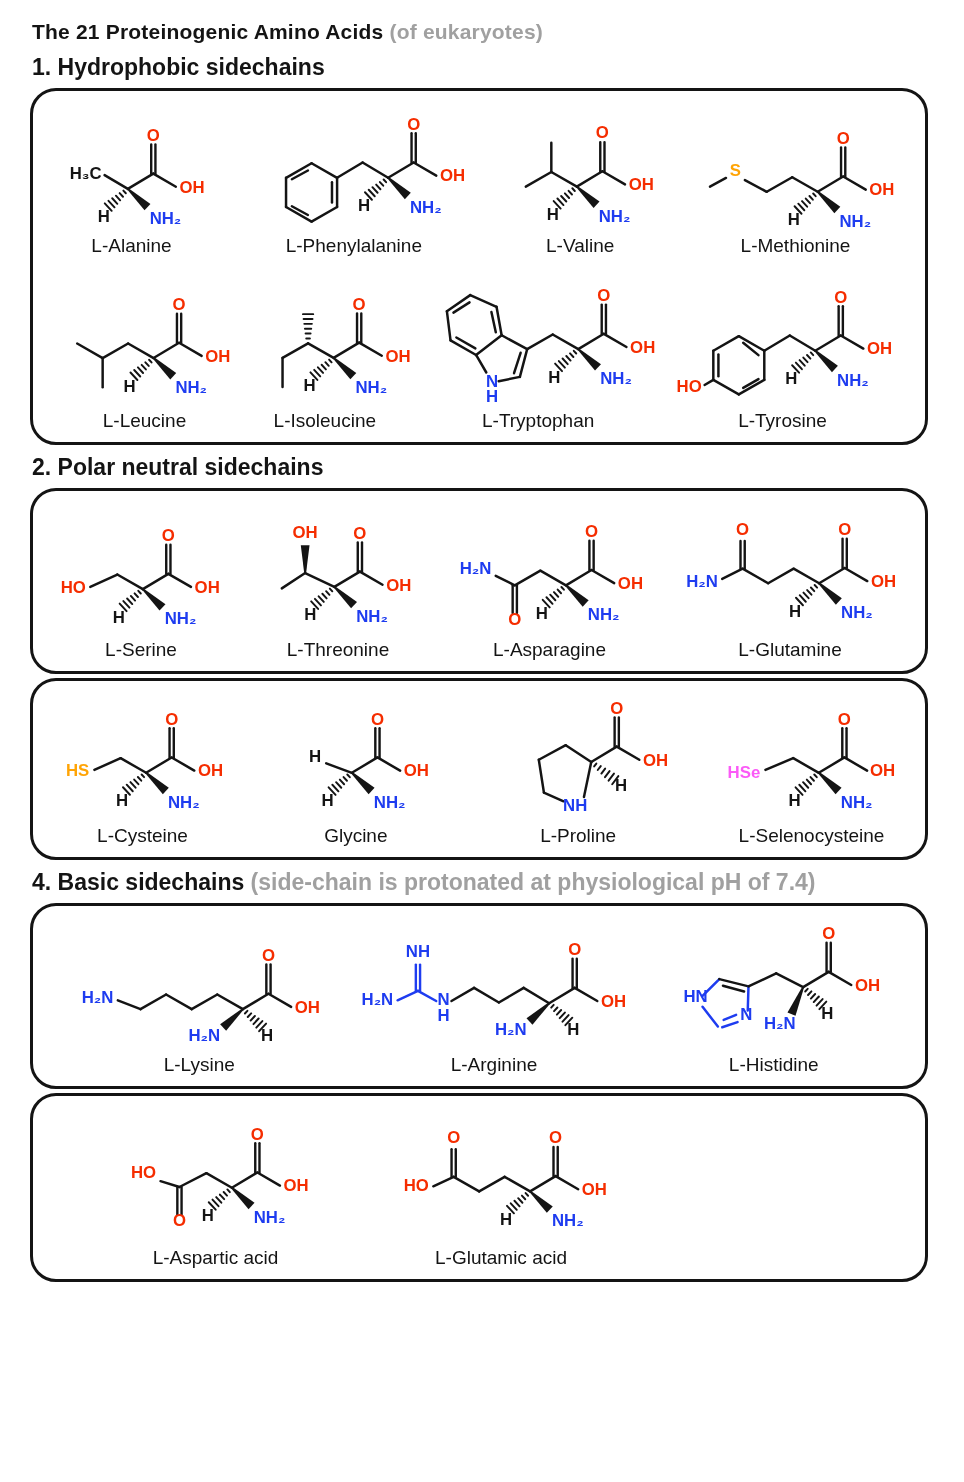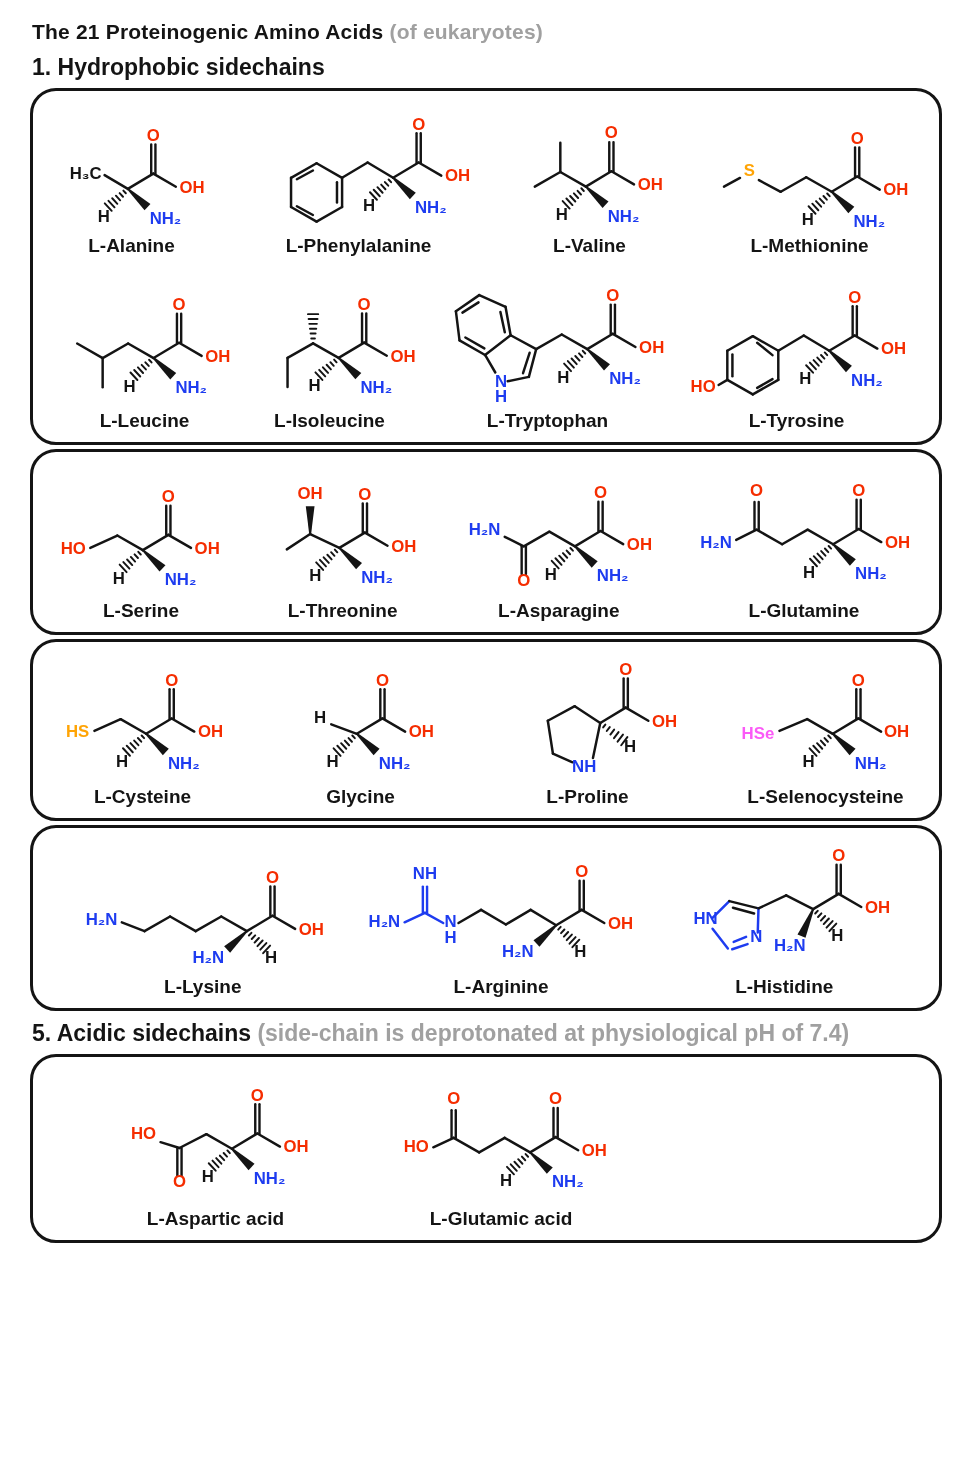--- a/index.html
+++ b/index.html
@@ -1,27 +1,27 @@
 <!DOCTYPE html>
 <html><head>
 <meta charset="utf-8">
 <style>
   html,body{margin:0;padding:0;background:#ffffff;}
   body{width:964px;font-family:"Liberation Sans",sans-serif;color:#141414;}
-  .page{padding:16px 22px 8px 30px;}
+  .page{padding:16px 36px 8px 30px;}
   .title{font-size:21px;font-weight:bold;margin:4px 0 10px 2px;letter-spacing:.2px;}
   .gray{color:#a0a0a0;}
   .sec-heading{font-size:23px;font-weight:bold;margin:9px 0 7px 2px;}
   .box{border:3px solid #141414;border-radius:26px;padding:8px 10px 4px;margin:0 0 4px 0;background:#fff;}
   .mol-row{display:flex;align-items:flex-end;}
   .row-between{justify-content:space-between;padding:0 12px;}
   .row-evenly{justify-content:space-evenly;}
   .row-left{justify-content:flex-start;gap:72px;padding-left:72px;}
   .mol{display:flex;flex-direction:column;align-items:center;}
-  .mol-name{font-size:19px;font-weight:bold;margin:1px 0 6px;white-space:nowrap;}
+  .mol-name{font-size:19px;font-weight:normal;margin:1px 0 6px;white-space:nowrap;}
   svg text{font-family:"Liberation Sans","DejaVu Sans",sans-serif;font-weight:bold;}
 </style>
 </head>
 <body>
 
 <div class="page">
   <div class="title"><span>The 21 Proteinogenic Amino Acids</span><span class="gray"> (of eukaryotes)</span></div>
   <div id="content">
       <div class="sec-heading"><span>1. Hydrophobic sidechains</span><span class="gray"></span></div>
       <div class="box">
@@ -248,20 +248,21 @@
               <text x="54" y="172" text-anchor="end" fill="#f52d00" font-size="23">HO</text>
               <text x="245" y="49" text-anchor="middle" fill="#f52d00" font-size="23">O</text>
               <text x="281" y="120" text-anchor="start" fill="#f52d00" font-size="23">OH</text>
               <text x="177" y="161" text-anchor="middle" fill="#141414" font-size="23">H</text>
               <text x="240" y="163" text-anchor="start" fill="#1e3cf0" font-size="23">NH₂</text>
             </svg>
             <div class="mol-name">L-Tyrosine</div>
           </div>
         </div>
       </div>
+      <div class="sec-heading"><span>2. Polar neutral sidechains</span><span class="gray"></span></div>
       <div class="box">
         <div class="mol-row row-between">
           <div class="mol">
             <svg viewBox="0 0 235 170" width="172" height="124">
               <line x1="48" y1="100" x2="85" y2="83" stroke="#141414" stroke-width="3.4" stroke-linecap="round"></line>
               <line x1="85" y1="83" x2="120" y2="103" stroke="#141414" stroke-width="3.4" stroke-linecap="round"></line>
               <line x1="120" y1="103" x2="155" y2="82" stroke="#141414" stroke-width="3.4" stroke-linecap="round"></line>
               <line x1="157.9" y1="82" x2="157.9" y2="42" stroke="#141414" stroke-width="3.3" stroke-linecap="round"></line>
               <line x1="152.1" y1="82" x2="152.1" y2="42" stroke="#141414" stroke-width="3.3" stroke-linecap="round"></line>
               <line x1="155" y1="82" x2="186" y2="100" stroke="#141414" stroke-width="3.4" stroke-linecap="round"></line>
@@ -450,20 +451,21 @@
               <text x="55" y="112" text-anchor="end" fill="#fb5af7" font-size="23">HSe</text>
               <text x="170" y="39" text-anchor="middle" fill="#f52d00" font-size="23">O</text>
               <text x="205" y="110" text-anchor="start" fill="#f52d00" font-size="23">OH</text>
               <text x="102" y="151" text-anchor="middle" fill="#141414" font-size="23">H</text>
               <text x="165" y="153" text-anchor="start" fill="#1e3cf0" font-size="23">NH₂</text>
             </svg>
             <div class="mol-name">L-Selenocysteine</div>
           </div>
         </div>
       </div>
+      <div class="sec-heading"><span>4. Basic sidechains</span><span class="gray"> (side-chain is protonated at physiological pH of 7.4)</span></div>
       <div class="box">
         <div class="mol-row row-evenly">
           <div class="mol">
             <svg viewBox="0 0 350 160" width="256" height="117">
               <line x1="64" y1="88" x2="95" y2="100" stroke="#141414" stroke-width="3.4" stroke-linecap="round"></line>
               <line x1="95" y1="100" x2="130" y2="80" stroke="#141414" stroke-width="3.4" stroke-linecap="round"></line>
               <line x1="130" y1="80" x2="165" y2="100" stroke="#141414" stroke-width="3.4" stroke-linecap="round"></line>
               <line x1="165" y1="100" x2="200" y2="80" stroke="#141414" stroke-width="3.4" stroke-linecap="round"></line>
               <line x1="200" y1="80" x2="235" y2="100" stroke="#141414" stroke-width="3.4" stroke-linecap="round"></line>
               <line x1="235" y1="100" x2="270" y2="79" stroke="#141414" stroke-width="3.4" stroke-linecap="round"></line>
@@ -543,21 +545,20 @@
               <text x="117" y="145" text-anchor="middle" fill="#1e3cf0" font-size="23">N</text>
               <text x="230" y="34" text-anchor="middle" fill="#f52d00" font-size="23">O</text>
               <text x="266" y="105" text-anchor="start" fill="#f52d00" font-size="23">OH</text>
               <text x="163" y="158" text-anchor="middle" fill="#1e3cf0" font-size="23">H₂N</text>
               <text x="228" y="144" text-anchor="middle" fill="#141414" font-size="23">H</text>
             </svg>
             <div class="mol-name">L-Histidine</div>
           </div>
         </div>
       </div>
-      <div class="sec-heading"><span>5. Acidic sidechains</span><span class="gray"> (side-chain is deprotonated at physiological pH of 7.4)</span></div>
       <div class="box">
         <div class="mol-row row-left">
           <div class="mol">
             <svg viewBox="0 0 275 195" width="201" height="142">
               <line x1="62" y1="106" x2="88" y2="114" stroke="#141414" stroke-width="3.4" stroke-linecap="round"></line>
               <line x1="85.1" y1="114" x2="85.1" y2="152" stroke="#141414" stroke-width="3.3" stroke-linecap="round"></line>
               <line x1="90.9" y1="114" x2="90.9" y2="152" stroke="#141414" stroke-width="3.3" stroke-linecap="round"></line>
               <line x1="88" y1="114" x2="125" y2="95" stroke="#141414" stroke-width="3.4" stroke-linecap="round"></line>
               <line x1="125" y1="95" x2="160" y2="115" stroke="#141414" stroke-width="3.4" stroke-linecap="round"></line>
               <line x1="160" y1="115" x2="195" y2="94" stroke="#141414" stroke-width="3.4" stroke-linecap="round"></line>

